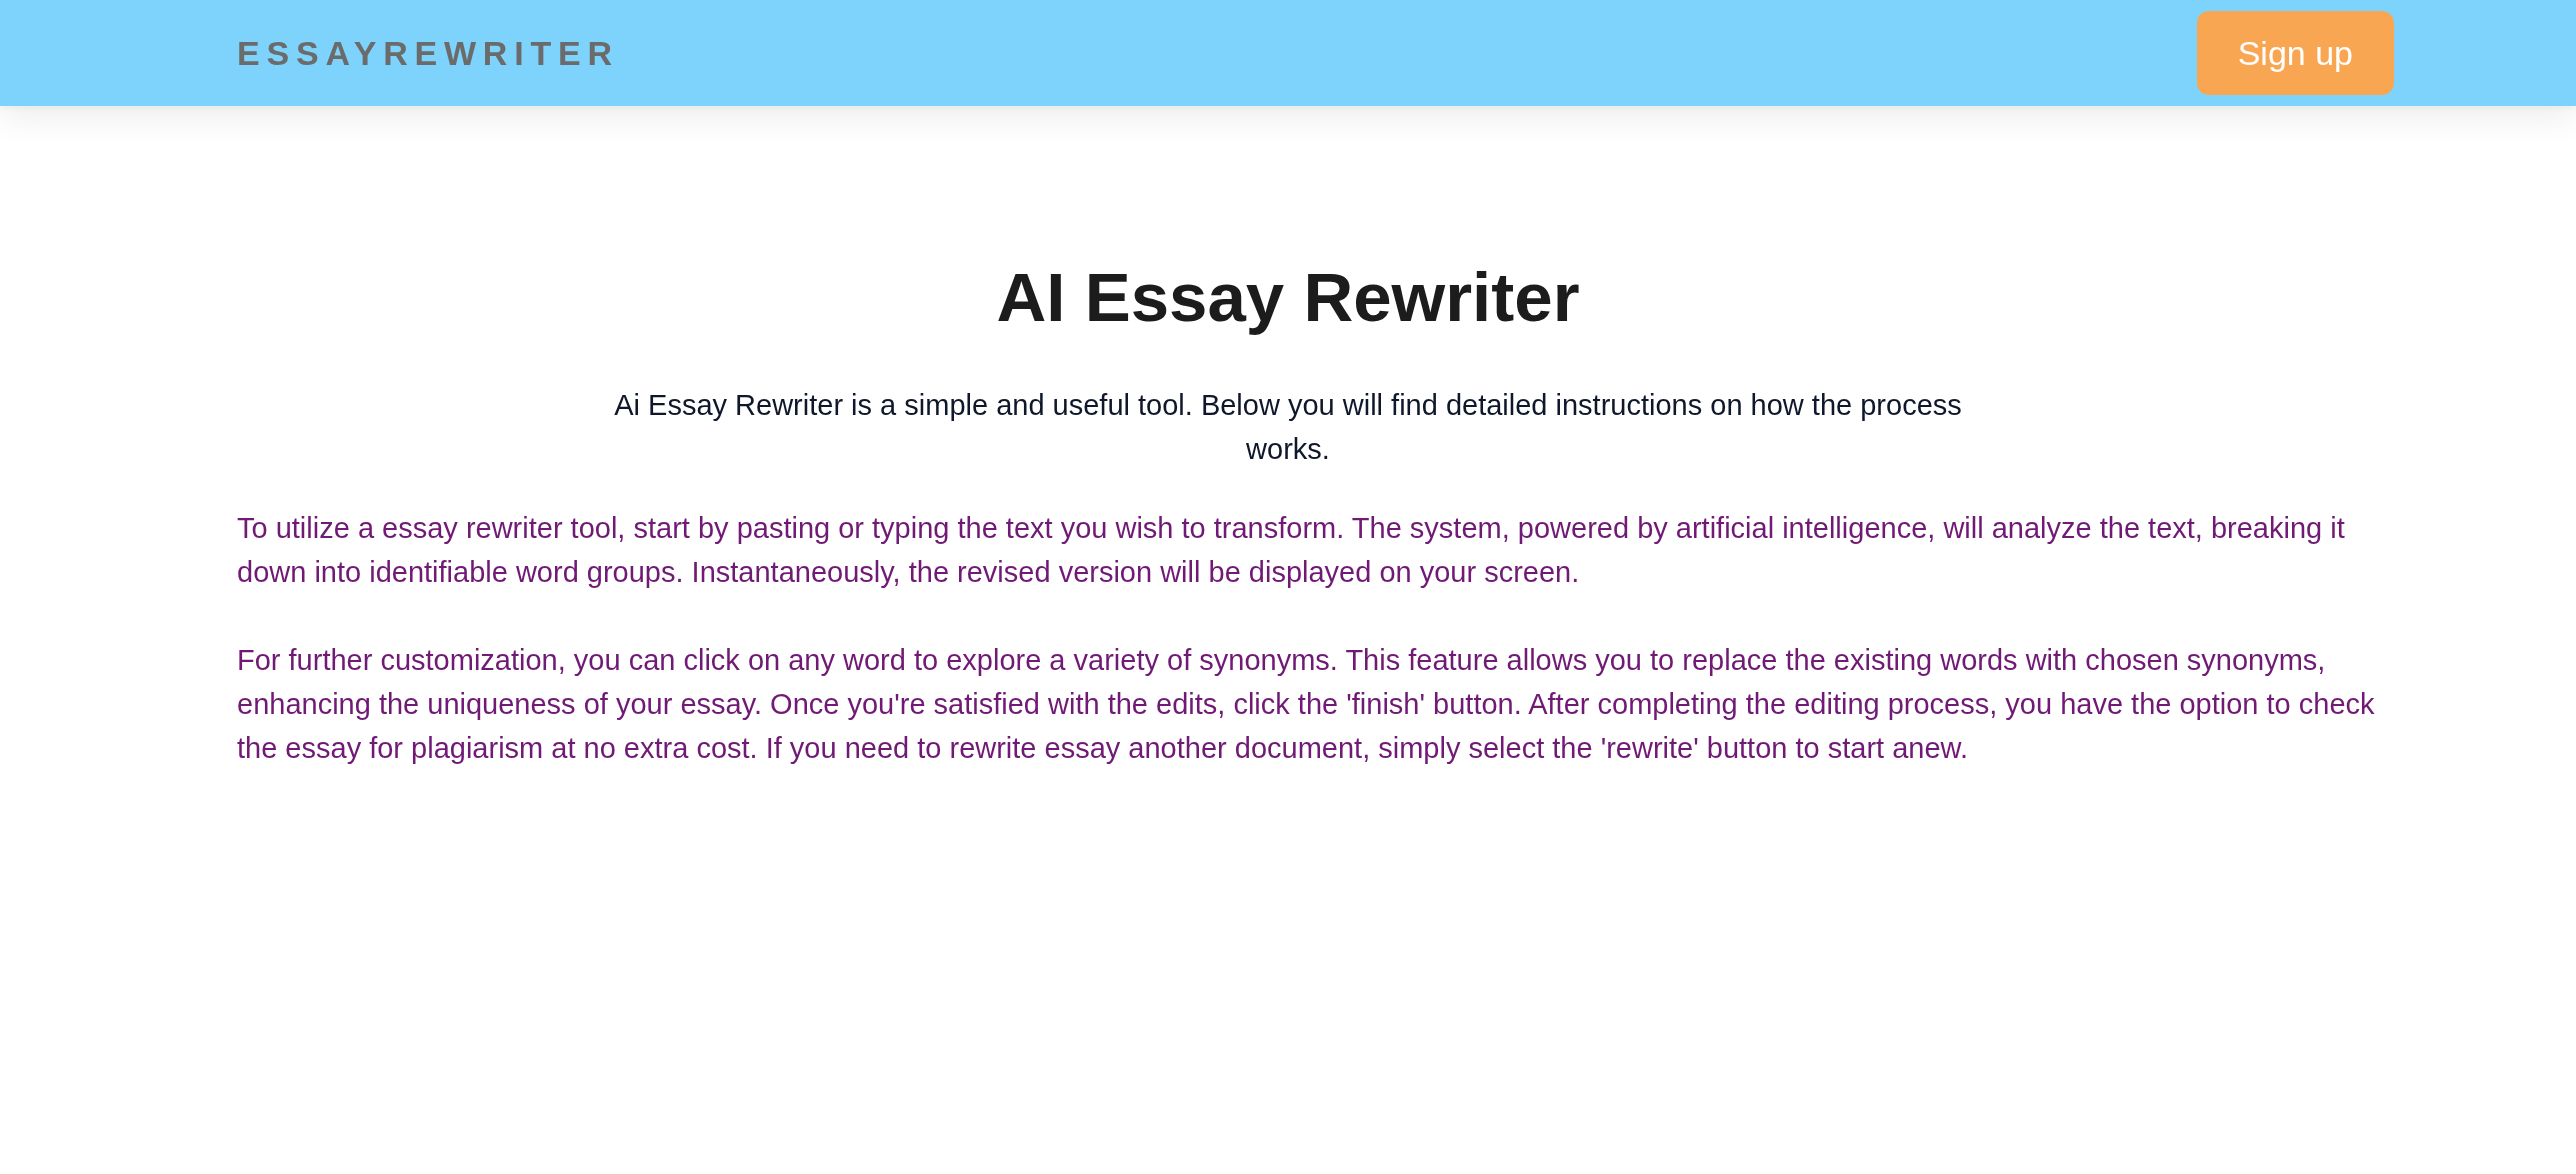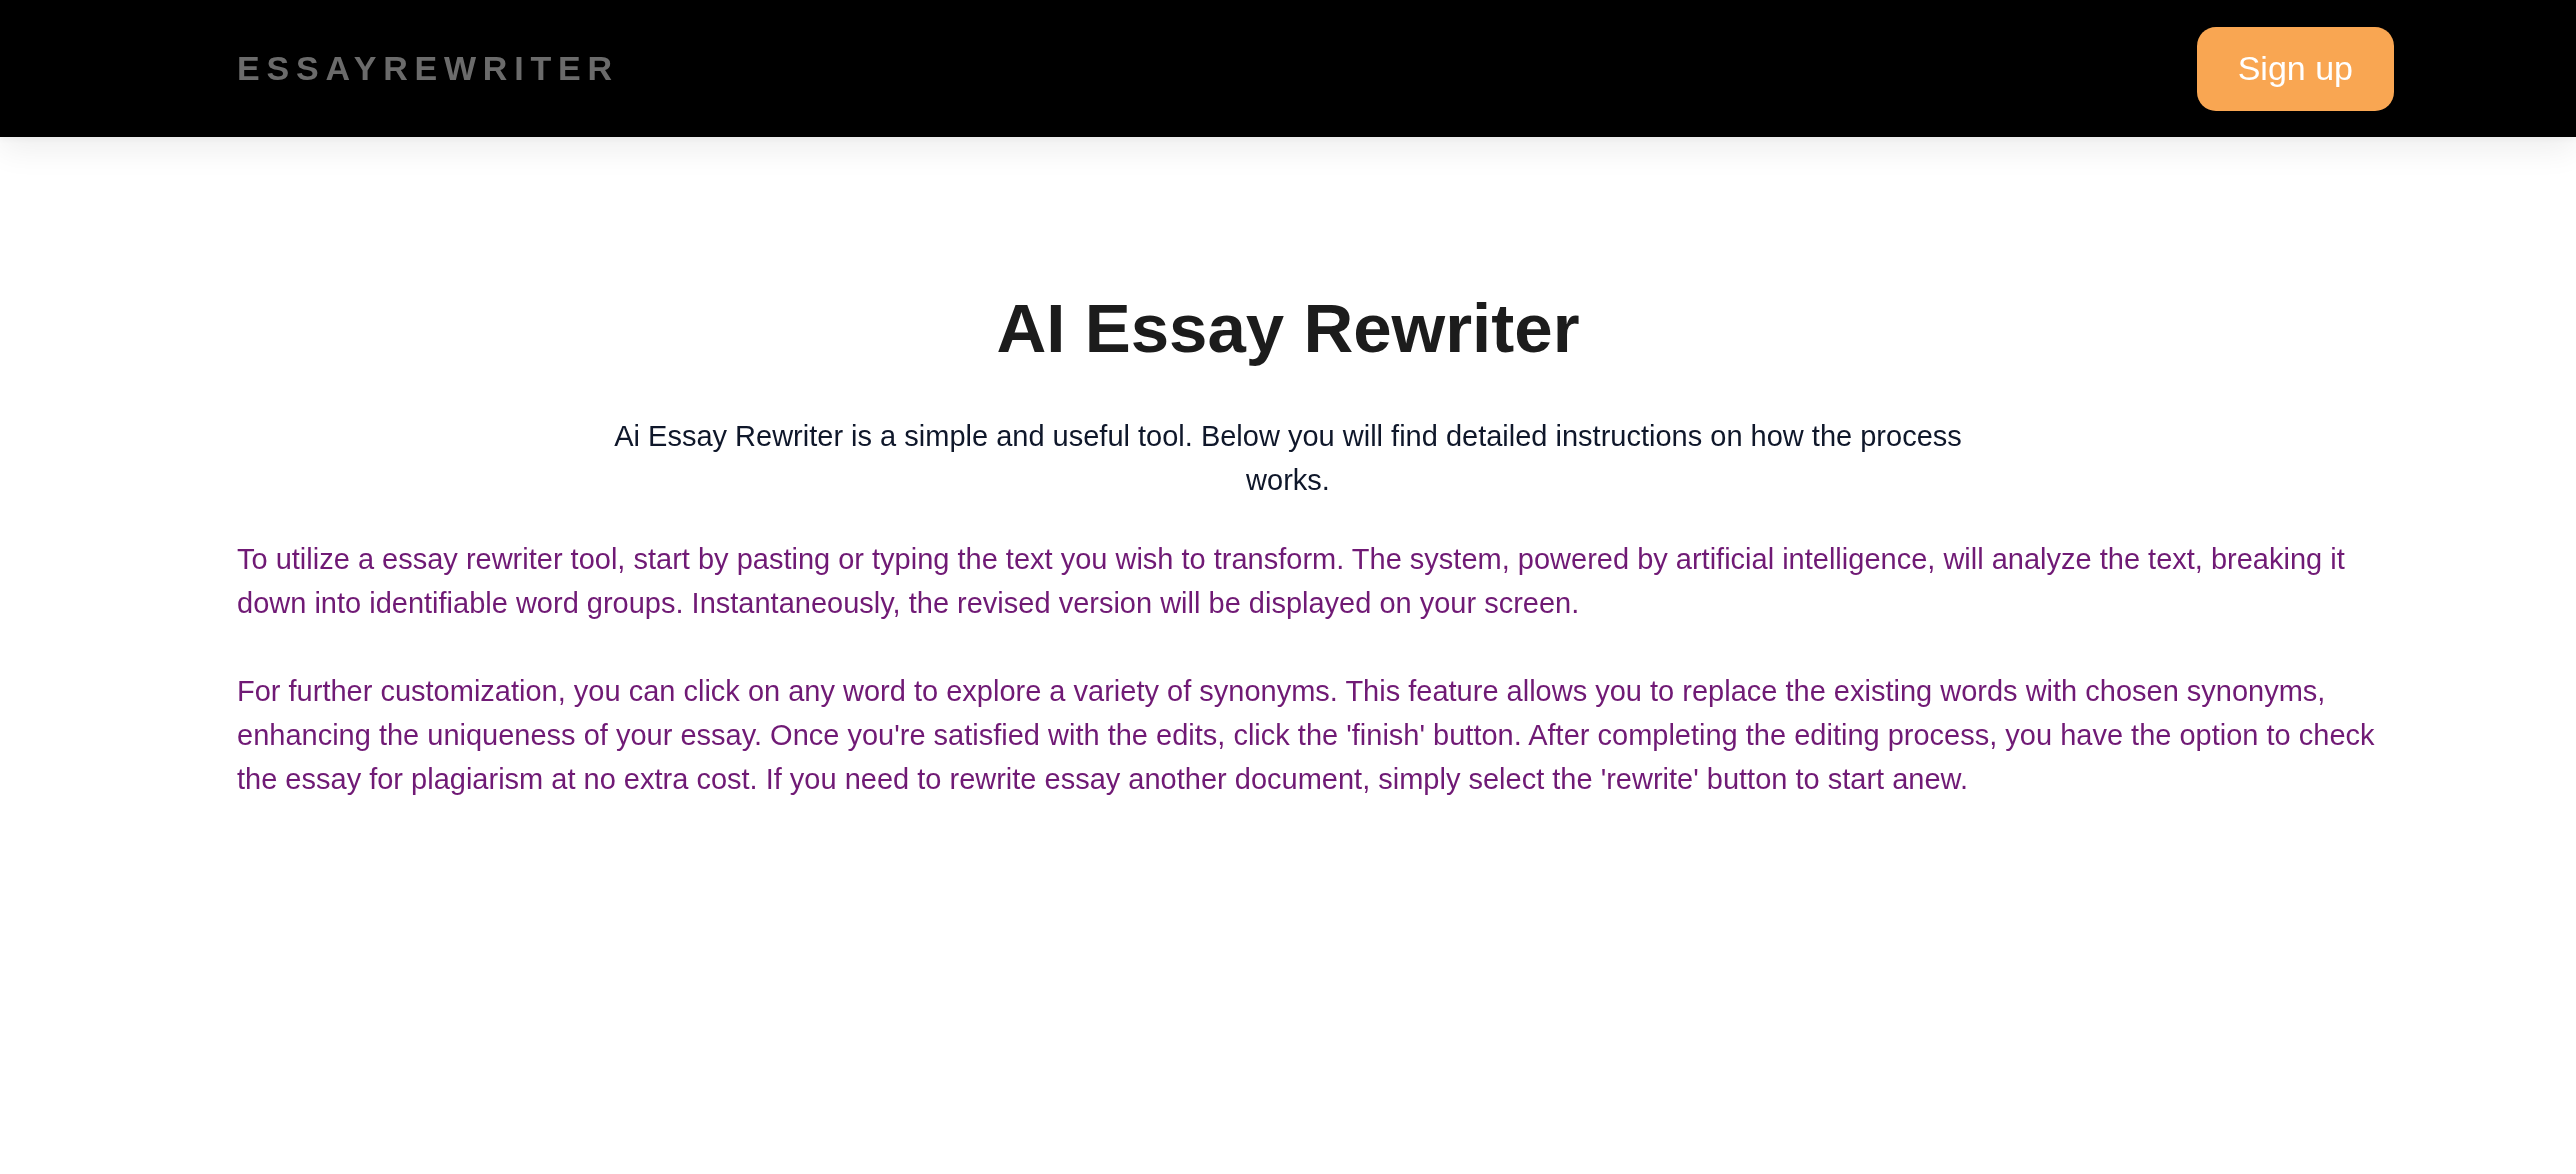--- a/index.html
+++ b/index.html
@@ -6,22 +6,22 @@
     html, body {
       margin: 0;
       padding: 0;
       width: 2576px;
       height: 1174px;
       background: #ffffff;
       font-family: "Liberation Sans", sans-serif;
       overflow: hidden;
     }
     .header {
-      height: 137px;
-      background: #000000;
+      height: 106px;
+      background: #7dd3fc;
       box-shadow: 0 3.6px 5.4px rgba(0,0,0,0.03), 0 12.7px 31px rgba(0,0,0,0.07);
       position: relative;
       z-index: 5;
       display: flex;
       align-items: center;
     }
     .container {
       width: 2157px;
       margin-left: 237px;
     }
@@ -38,21 +38,21 @@
       cursor: pointer;
       user-select: none;
     }
     .signup-btn {
       background: #f9a652;
       color: #ffffff;
       font-family: "Liberation Sans", sans-serif;
       font-size: 34px;
       font-weight: 400;
       border: none;
-      border-radius: 19px;
+      border-radius: 12px;
       height: 84px;
       padding: 0 41px;
       display: flex;
       align-items: center;
       justify-content: center;
       cursor: pointer;
     }
     .hero {
       padding-top: 137px;
     }

